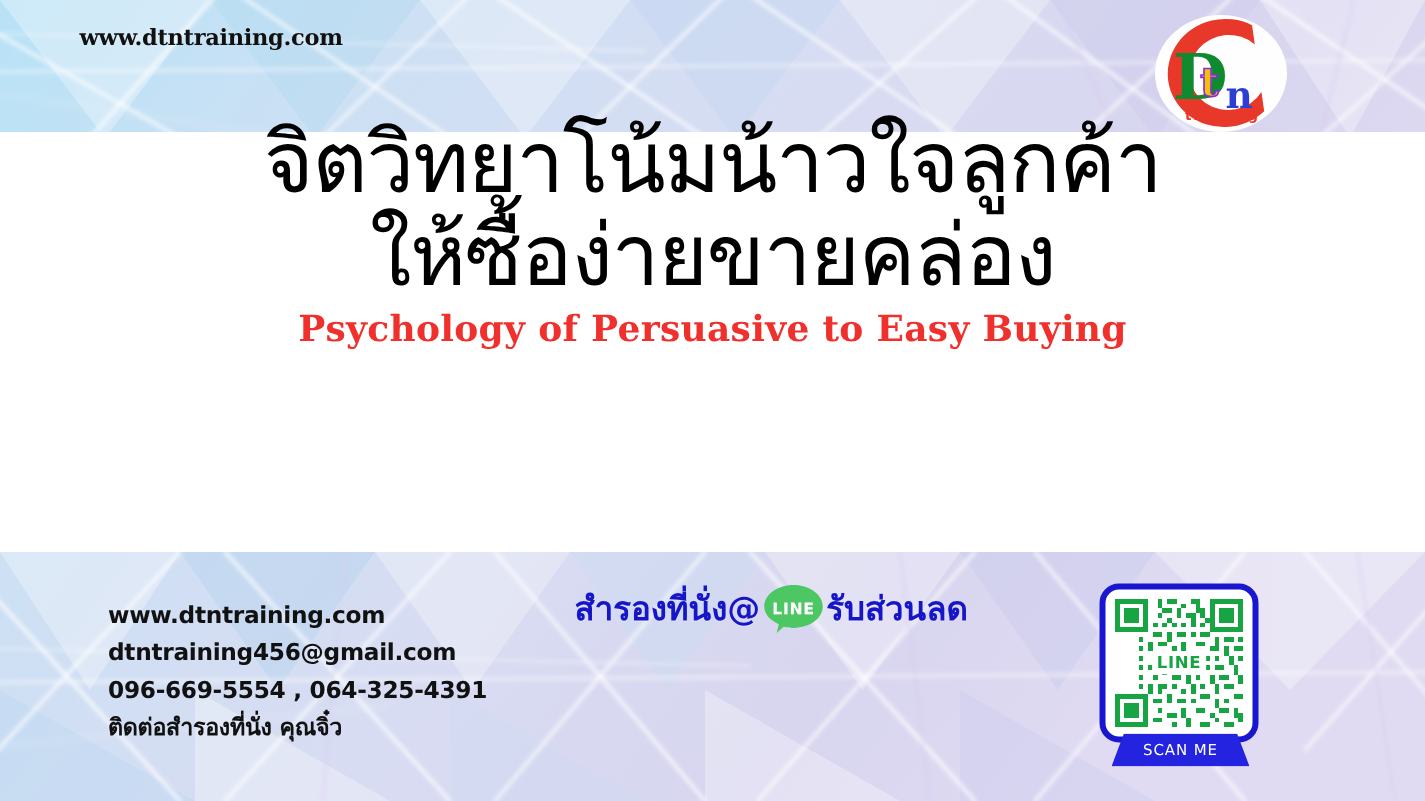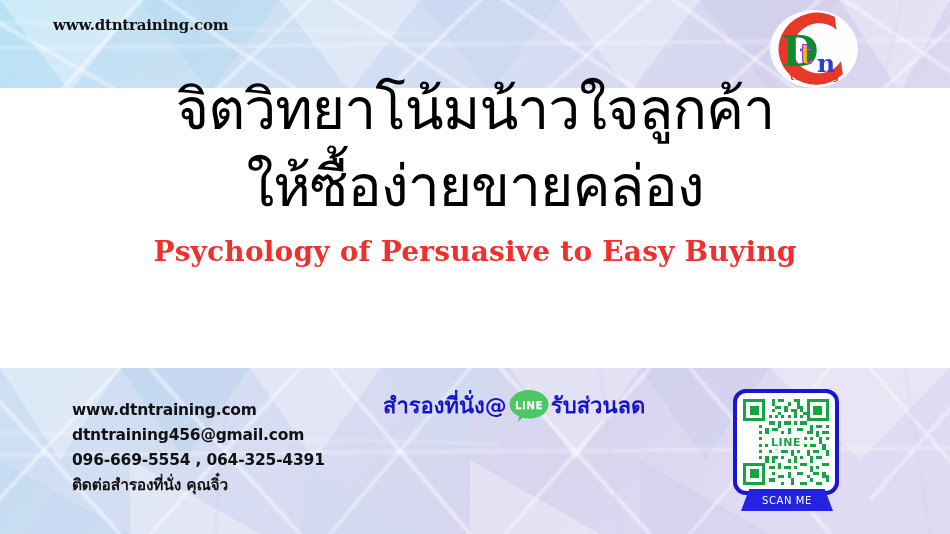--- a/index.html
+++ b/index.html
@@ -45,26 +45,26 @@
     position:absolute;left:0;top:80px;width:950px;z-index:6;
     text-align:center;
   }
   .th-line{
     font-family:"DejaVu Sans", sans-serif;
     color:#000;font-weight:normal;
     line-height:1.02;
     white-space:nowrap;
   }
   .th1{font-size:57px;letter-spacing:-1px;}
-  .th2{font-size:57px;letter-spacing:-1px;margin-top:19px;}
+  .th2{font-size:57px;letter-spacing:-1px;margin-top:4px;}
   .subtitle{
-    margin-top:20px;
+    margin-top:4px;
     font-family:"DejaVu Serif", serif;
     font-weight:bold;
-    font-size:28px;
+    font-size:24px;
     color:#f0302c;
     letter-spacing:0.2px;
     white-space:nowrap;
   }
 
   
   .contact{
     position:absolute;left:72px;top:398px;z-index:6;
     color:#111;
     font-family:"DejaVu Sans", sans-serif;

